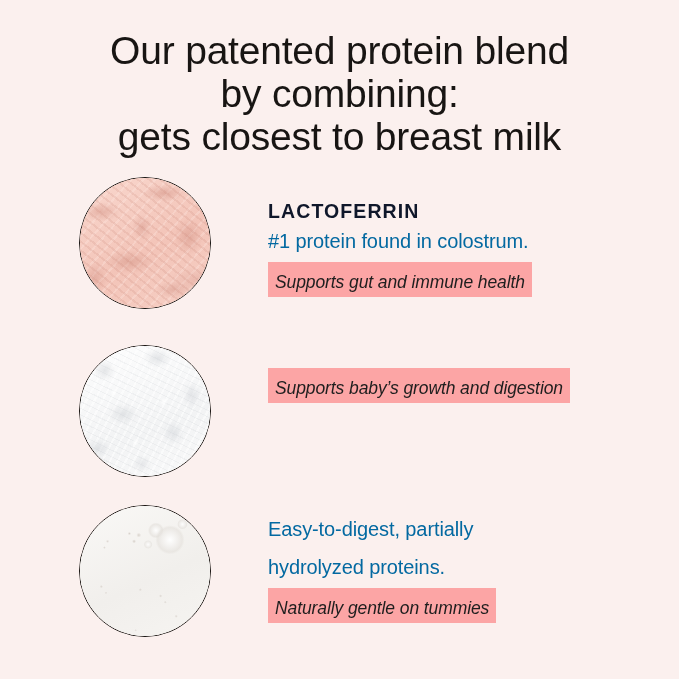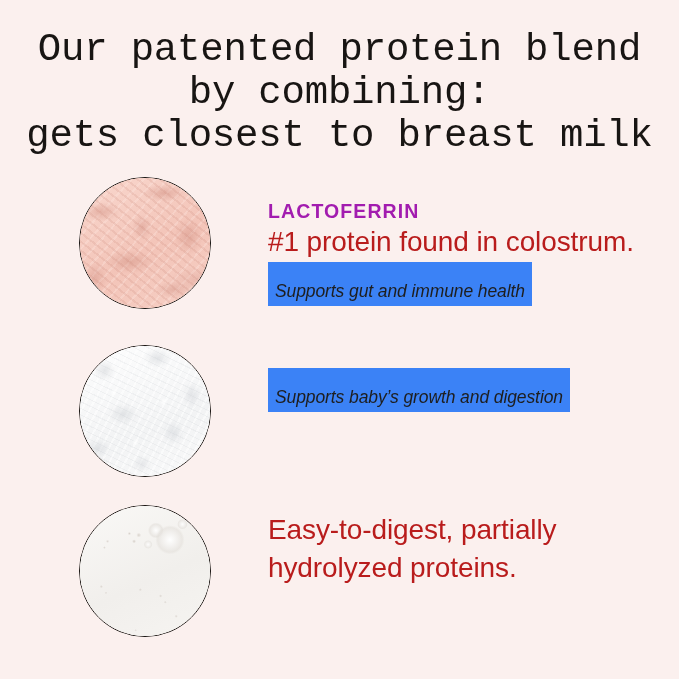--- a/index.html
+++ b/index.html
@@ -22,21 +22,21 @@
     background: #fbf0ee;
   }
 
   
   .heading {
     position: absolute;
     top: 29px;
     left: 0;
     width: 679px;
     text-align: center;
-    font-family: Liberation Mono, monospace;
+    font-family: Liberation Sans, sans-serif;
     font-weight: 400;
     font-size: 39px;
     line-height: 43px;
     color: #181513;
     letter-spacing: -0.2px;
   }
   .heading .hline {
     display: block;
     white-space: nowrap;
   }
@@ -135,38 +135,38 @@
   
   .content {
     position: absolute;
     left: 268px;
     top: 0;
   }
   .item-title {
     font-size: 19.5px;
     font-weight: 700;
     letter-spacing: 1.1px;
-    color: #a21caf;
+    color: #0f172a;
     line-height: 24px;
     white-space: nowrap;
   }
   .item-desc {
     margin-top: 5px;
-    font-size: 28px;
+    font-size: 20px;
     font-weight: 400;
-    color: #b91c1c;
+    color: #0369a1;
     line-height: 27px;
     letter-spacing: -0.1px;
     white-space: nowrap;
   }
   .item-tag {
     display: inline-block;
     margin-top: 7px;
-    padding: 19px 7px 4px 7px;
-    background: #3b82f6;
+    padding: 10px 7px 4px 7px;
+    background: #fca5a5;
     font-size: 17.5px;
     font-style: italic;
     color: #1e1e1e;
     line-height: 21px;
     letter-spacing: -0.1px;
     white-space: nowrap;
   }
 
   .row-1 .content { top: 22px; }
   .row-2 .content { top: 16px; }
@@ -203,16 +203,17 @@
     </div>
   </div>
 
   <div class="row row-3">
     <div class="swatch">
       <div class="tex tex-broken"></div>
     </div>
     <div class="content">
       <div class="item-desc">Easy-to-digest, partially</div>
       <div class="item-desc" style="margin-top:11px;">hydrolyzed proteins.</div>
+      <div><span class="item-tag">Naturally gentle on tummies</span></div>
     </div>
   </div>
 
 </div>
 
 </body></html>

